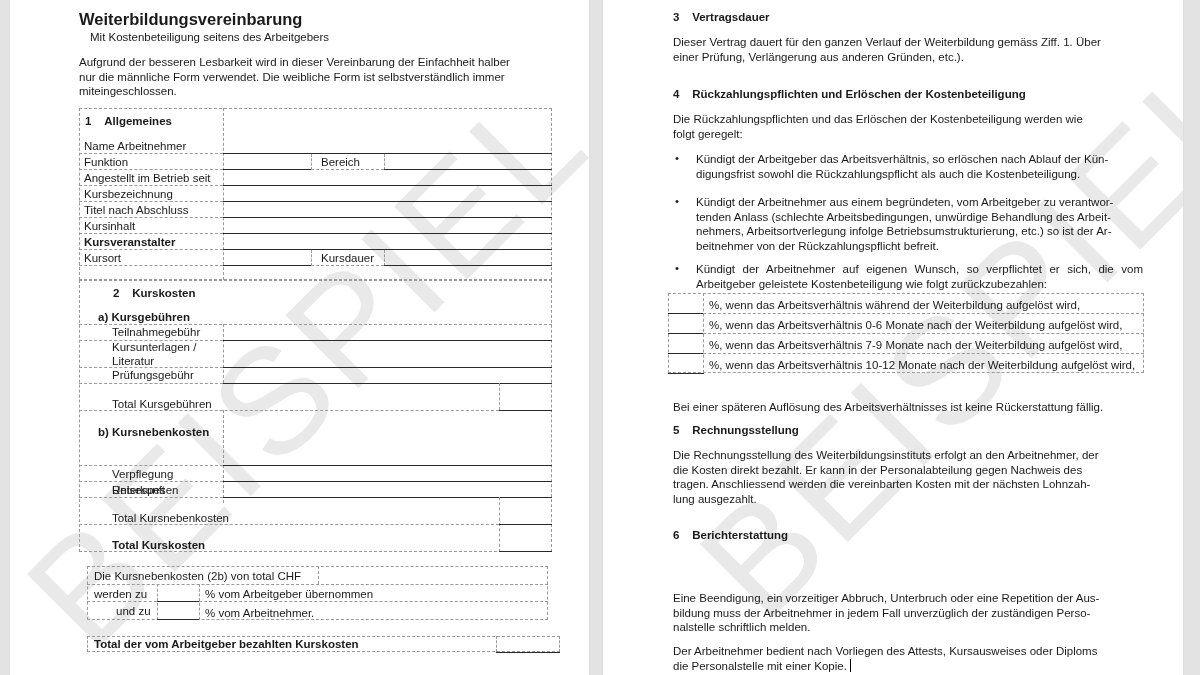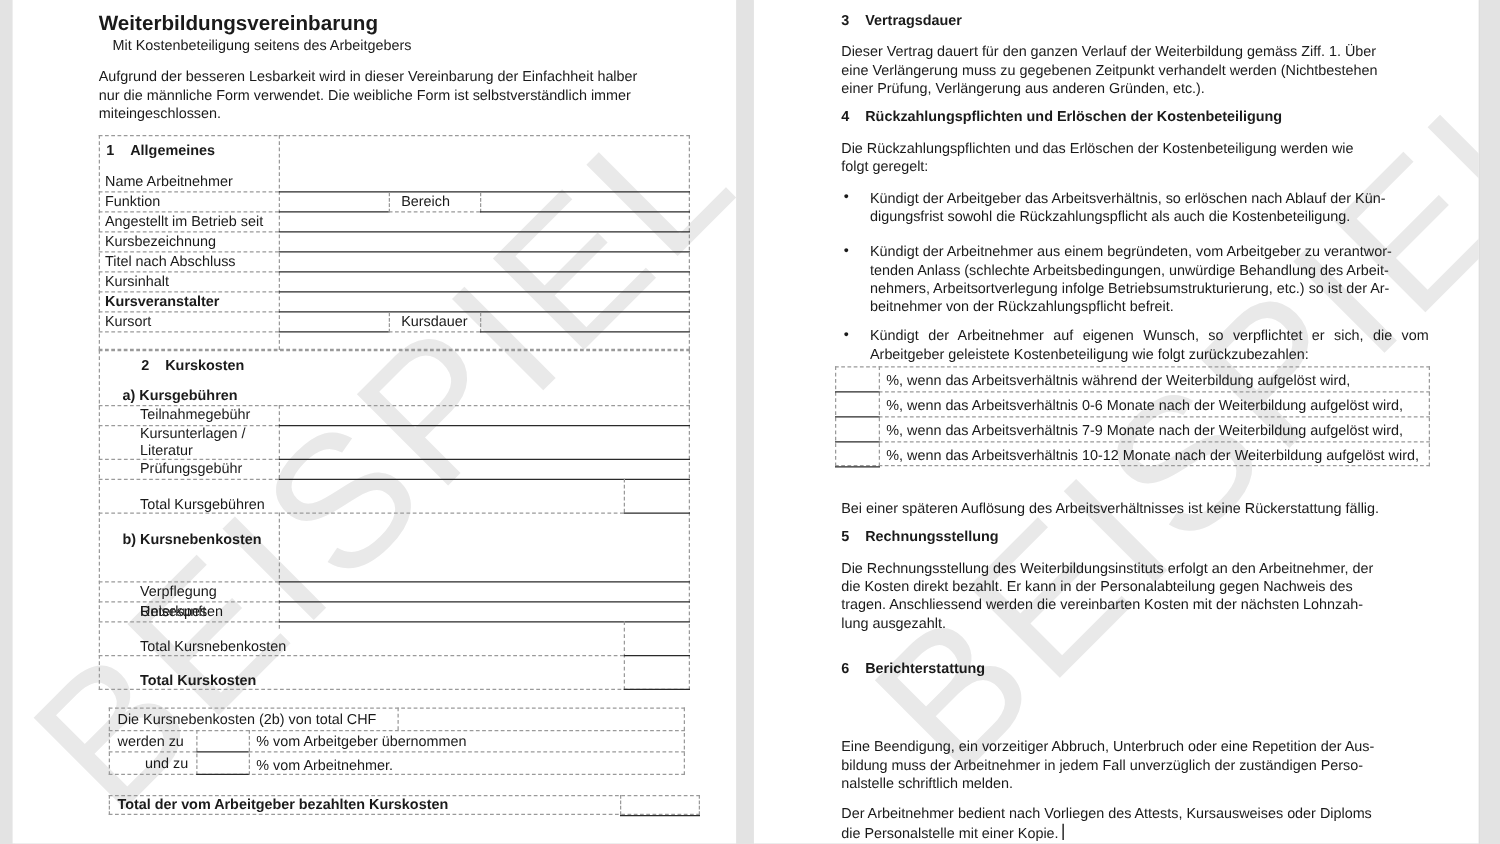--- a/index.html
+++ b/index.html
@@ -194,21 +194,20 @@
 </div>
 
 <div class="page page-right">
   <div class="watermark wm-right"><span>BEISPIEL</span></div>
 
   <div class="sec" style="left:70px; top:11px;">
     <span>3</span>&nbsp;&nbsp;&nbsp;&nbsp;<span>Vertragsdauer</span>
   </div>
   <div class="abs t-body" style="left:70px; top:35px;">
     <div>Dieser Vertrag dauert für den ganzen Verlauf der Weiterbildung gemäss Ziff. 1. Über</div>
-    <div>eine Verlängerung muss zu gegebenen Zeitpunkt verhandelt werden (Nichtbestehen</div>
     <div>einer Prüfung, Verlängerung aus anderen Gründen, etc.).</div>
   </div>
 
   <div class="sec" style="left:70px; top:88px;">
     <span>4</span>&nbsp;&nbsp;&nbsp;&nbsp;<span>Rückzahlungspflichten und Erlöschen der Kostenbeteiligung</span>
   </div>
   <div class="abs t-body" style="left:70px; top:112px;">
     <div>Die Rückzahlungspflichten und das Erlöschen der Kostenbeteiligung werden wie</div>
     <div>folgt geregelt:</div>
   </div>

